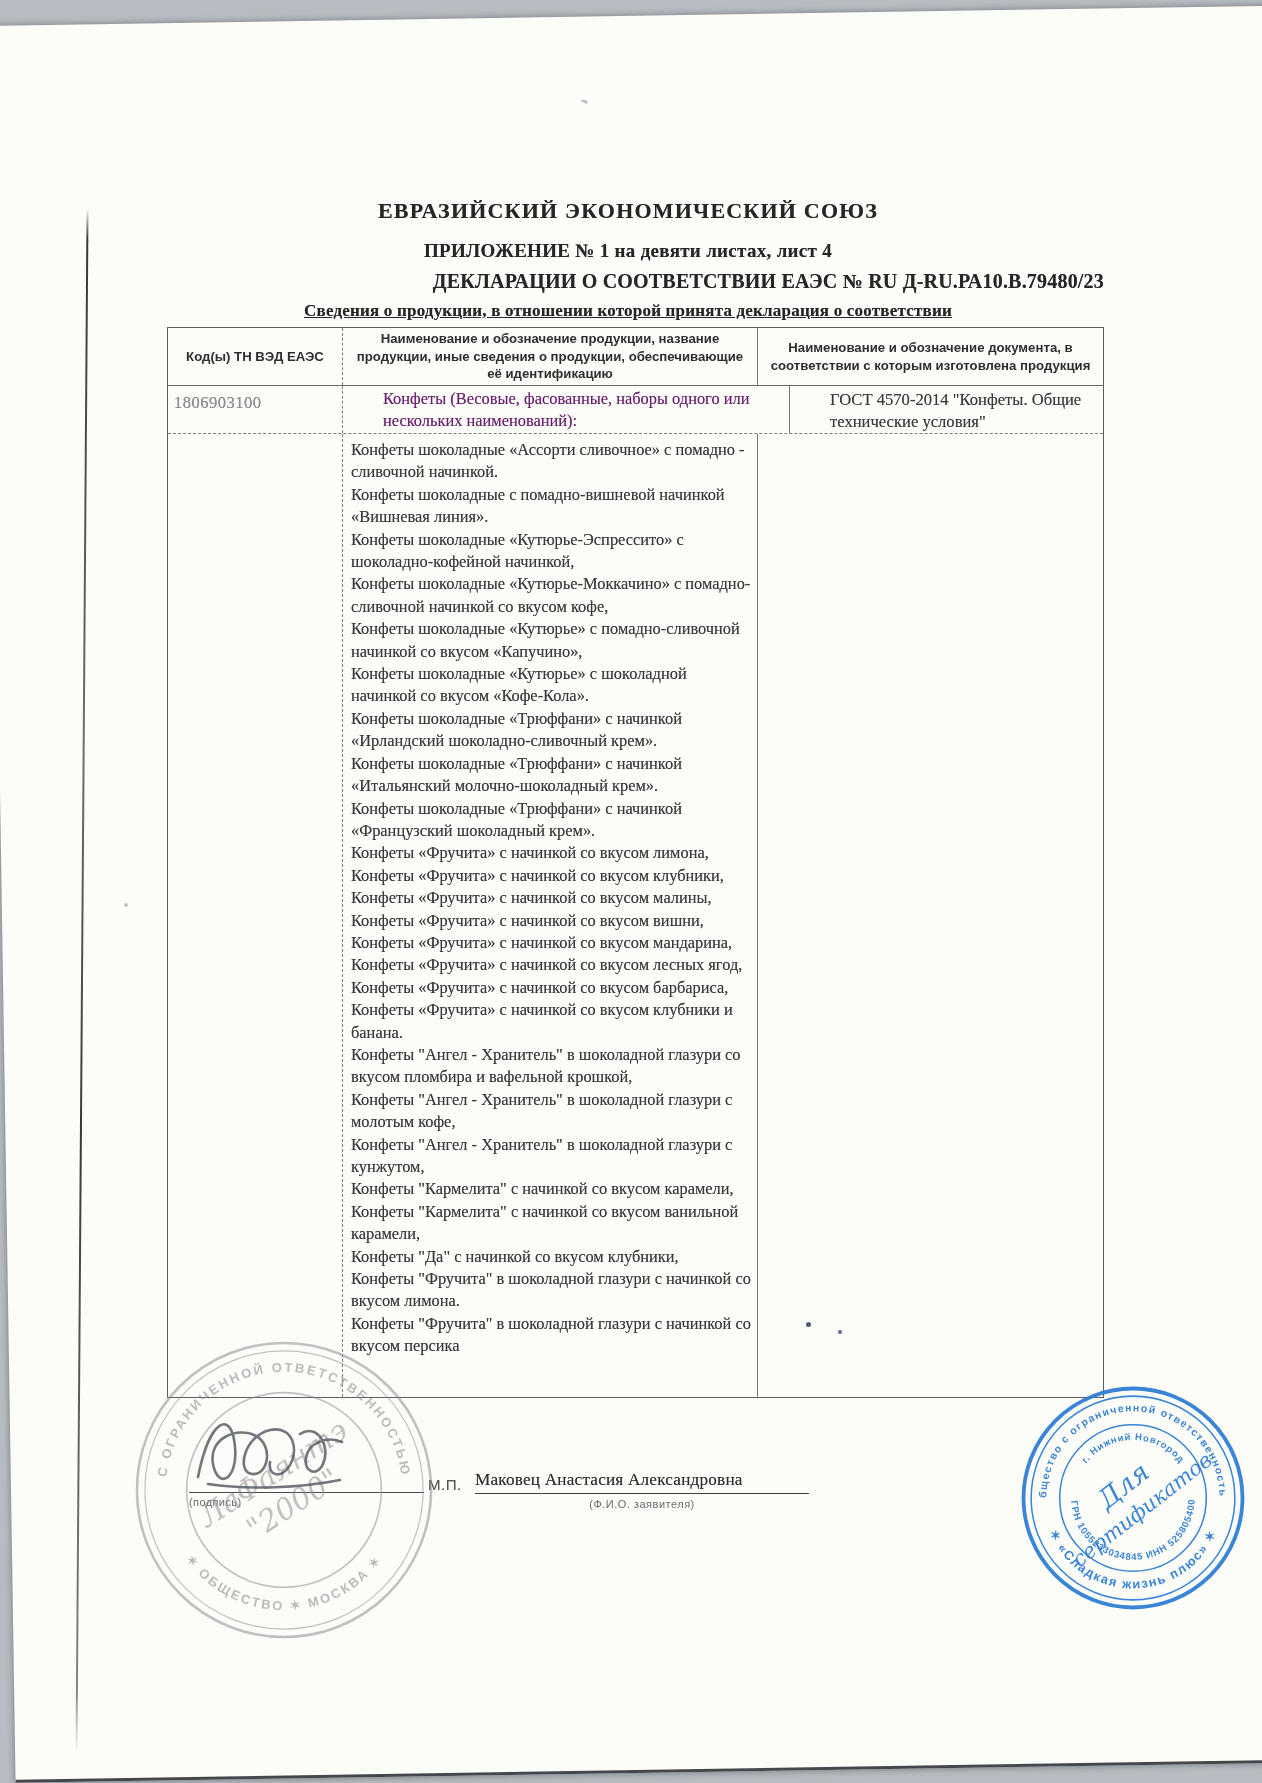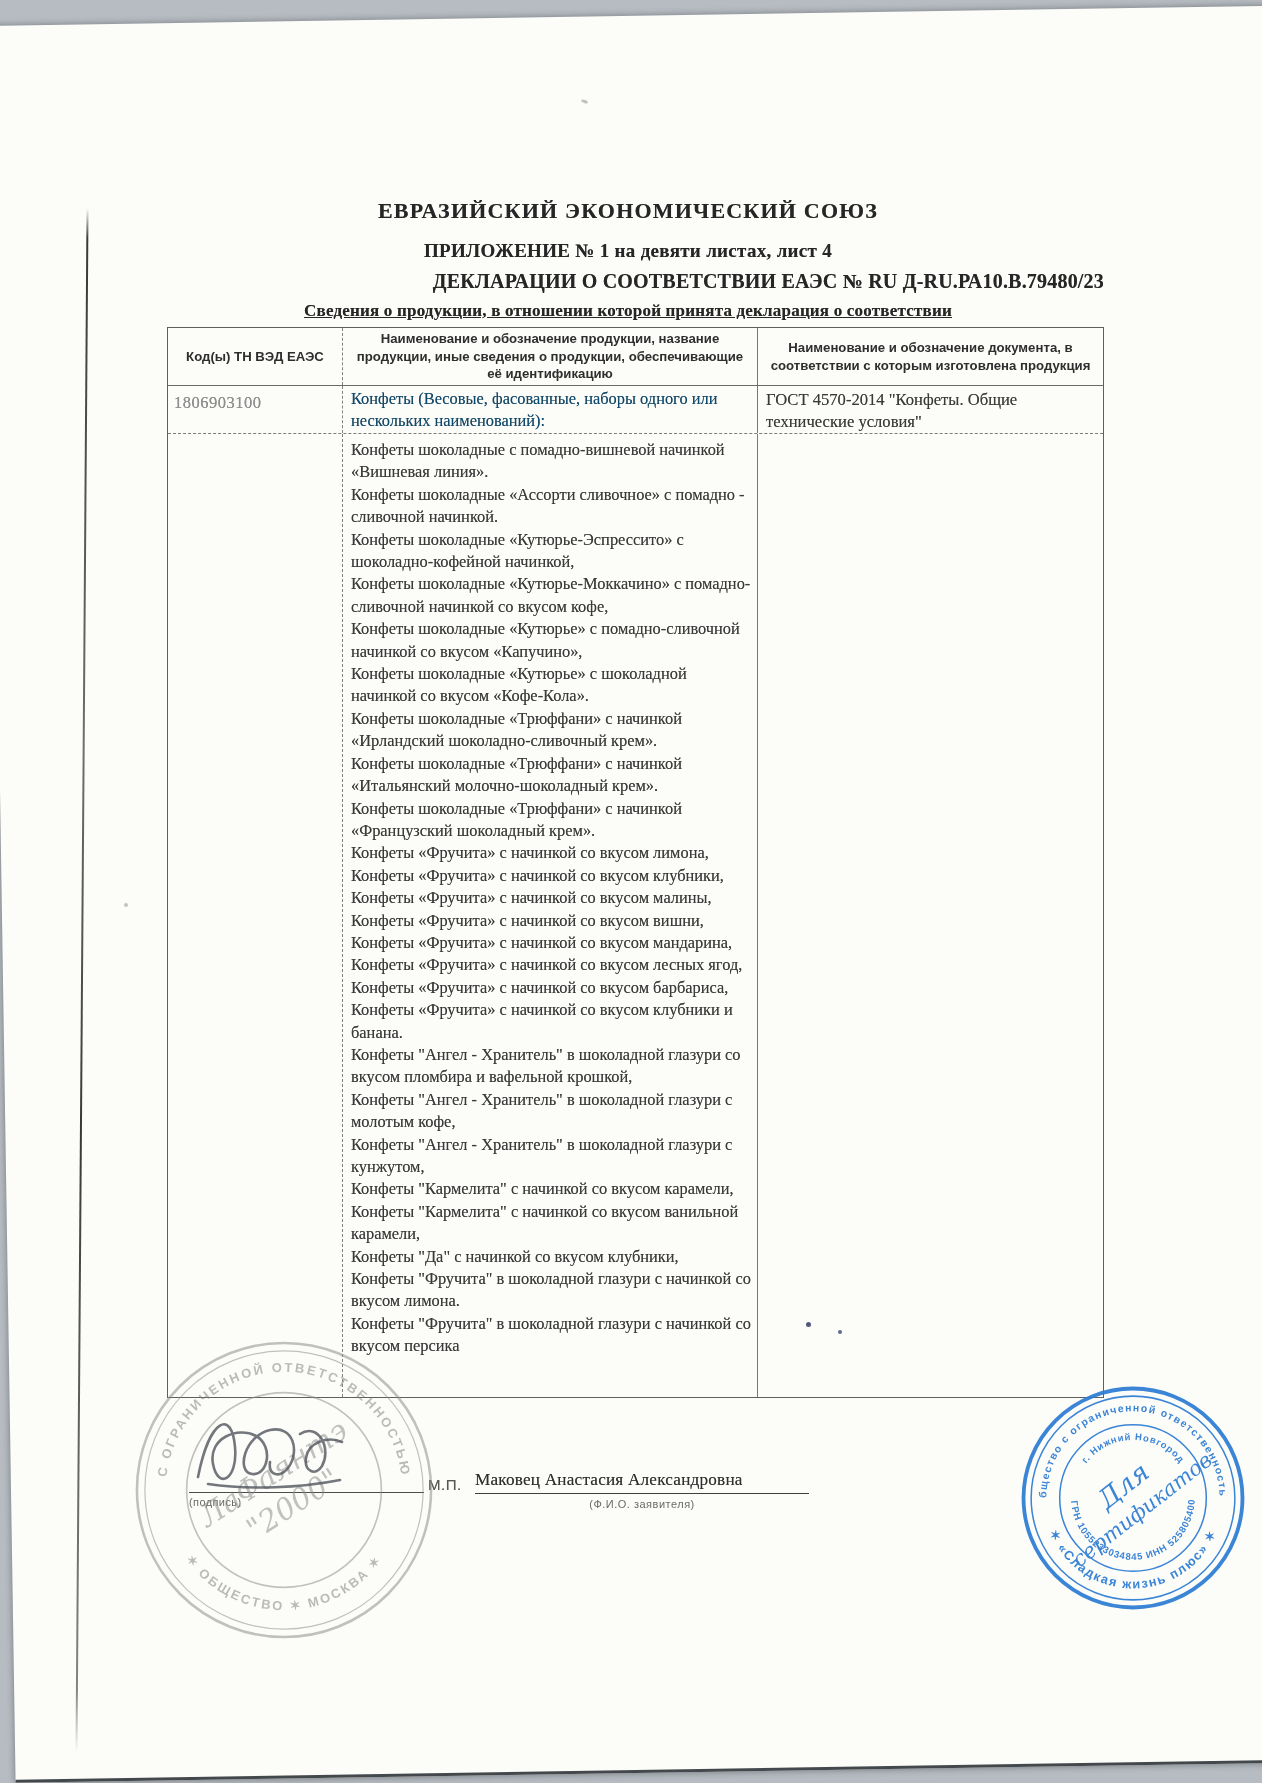--- a/index.html
+++ b/index.html
@@ -34,32 +34,32 @@
   .t4{position:absolute;left:0;top:301px;width:100%;font-weight:bold;font-size:17px;letter-spacing:.2px;text-decoration:underline;}
   .fuzz{text-shadow:0 0 .5px rgba(60,60,60,.6);}
   
   .tbl{
     position:absolute;left:155px;top:327px;width:937px;height:1071px;
     border:1.4px solid #5f5f5f;box-sizing:border-box;color:#353535;
     display:flex;flex-direction:column;
   }
   .trow{display:flex;flex-direction:row;box-sizing:border-box;}
   .thead{height:58px;border-bottom:1.4px solid #6a6a6a;}
-  .trow1{height:48px;border-bottom:1.4px dashed #7c7c7c;}
+  .trow1{height:48px;border-bottom:1.4px dashed #7c7c7c;gap:32px;}
   .trow2{flex:1;}
   .c1{width:175px;box-sizing:border-box;border-right:1.4px dashed #818181;}
   .c2{width:415px;box-sizing:border-box;border-right:1.4px solid #787878;}
   .c3{flex:1;box-sizing:border-box;}
   .hcell{
     display:flex;align-items:center;justify-content:center;text-align:center;
     font-family:"Liberation Sans",sans-serif;font-weight:bold;
     font-size:13.2px;line-height:17.5px;color:#2e2e2e;padding:2px 8px;
   }
   .code-cell{font-size:16.5px;color:#8f8f8f;padding:7px 0 0 6px;letter-spacing:.5px;}
-  .prod-cell{font-size:16.4px;line-height:21.5px;padding:2px 6px 0 8px;color:#0c4a6e;}
+  .prod-cell{font-size:16.4px;line-height:21.5px;padding:2px 6px 0 8px;color:#701a75;}
   .std-cell{font-size:16.6px;line-height:22px;padding:3px 6px 0 8px;color:#3a3a3a;}
   .plist{padding:5px 6px 0 8px;font-size:16.4px;line-height:22.4px;color:#3a3a3a;overflow:hidden;}
   .pl-item{margin:0;}
   
   .sigline{position:absolute;left:177px;top:1471px;width:235px;height:21px;border-bottom:1.6px solid #4c4c4c;}
   .sig-caption{position:absolute;left:177px;top:1496px;width:235px;
     font-family:Liberation Sans, sans-serif;font-size:11px;color:#6a6a6a;letter-spacing:.4px;}
   .mp{position:absolute;left:416px;top:1476px;font-family:"Liberation Sans",sans-serif;
     font-size:15px;color:#585858;letter-spacing:.5px;}
   .name{position:absolute;left:463px;top:1470px;width:334px;height:23px;text-align:left;
@@ -110,22 +110,22 @@
       <div class="c3 hcell">Наименование и обозначение документа, в соответствии с которым изготовлена продукция</div>
     </div>
     <div class="trow trow1">
       <div class="c1 code-cell fuzz">1806903100</div>
       <div class="c2 prod-cell fuzz">Конфеты (Весовые, фасованные, наборы одного или нескольких наименований):</div>
       <div class="c3 std-cell fuzz">ГОСТ 4570-2014 "Конфеты. Общие технические условия"</div>
     </div>
     <div class="trow trow2">
       <div class="c1"></div>
       <div class="c2 plist fuzz">
+          <div class="pl-item">Конфеты шоколадные «Ассорти сливочное» с помадно - сливочной начинкой.</div>
           <div class="pl-item">Конфеты шоколадные с помадно-вишневой начинкой «Вишневая линия».</div>
-          <div class="pl-item">Конфеты шоколадные «Ассорти сливочное» с помадно - сливочной начинкой.</div>
           <div class="pl-item">Конфеты шоколадные «Кутюрье-Эспрессито» с шоколадно-кофейной начинкой,</div>
           <div class="pl-item">Конфеты шоколадные «Кутюрье-Моккачино» с помадно-сливочной начинкой со вкусом кофе,</div>
           <div class="pl-item">Конфеты шоколадные «Кутюрье» с помадно-сливочной начинкой со вкусом «Капучино»,</div>
           <div class="pl-item">Конфеты шоколадные «Кутюрье» с шоколадной начинкой со вкусом «Кофе-Кола».</div>
           <div class="pl-item">Конфеты шоколадные «Трюффани» с начинкой «Ирландский шоколадно-сливочный крем».</div>
           <div class="pl-item">Конфеты шоколадные «Трюффани» с начинкой «Итальянский молочно-шоколадный крем».</div>
           <div class="pl-item">Конфеты шоколадные «Трюффани» с начинкой «Французский шоколадный крем».</div>
           <div class="pl-item">Конфеты «Фручита» с начинкой со вкусом лимона,</div>
           <div class="pl-item">Конфеты «Фручита» с начинкой со вкусом клубники,</div>
           <div class="pl-item">Конфеты «Фручита» с начинкой со вкусом малины,</div>

